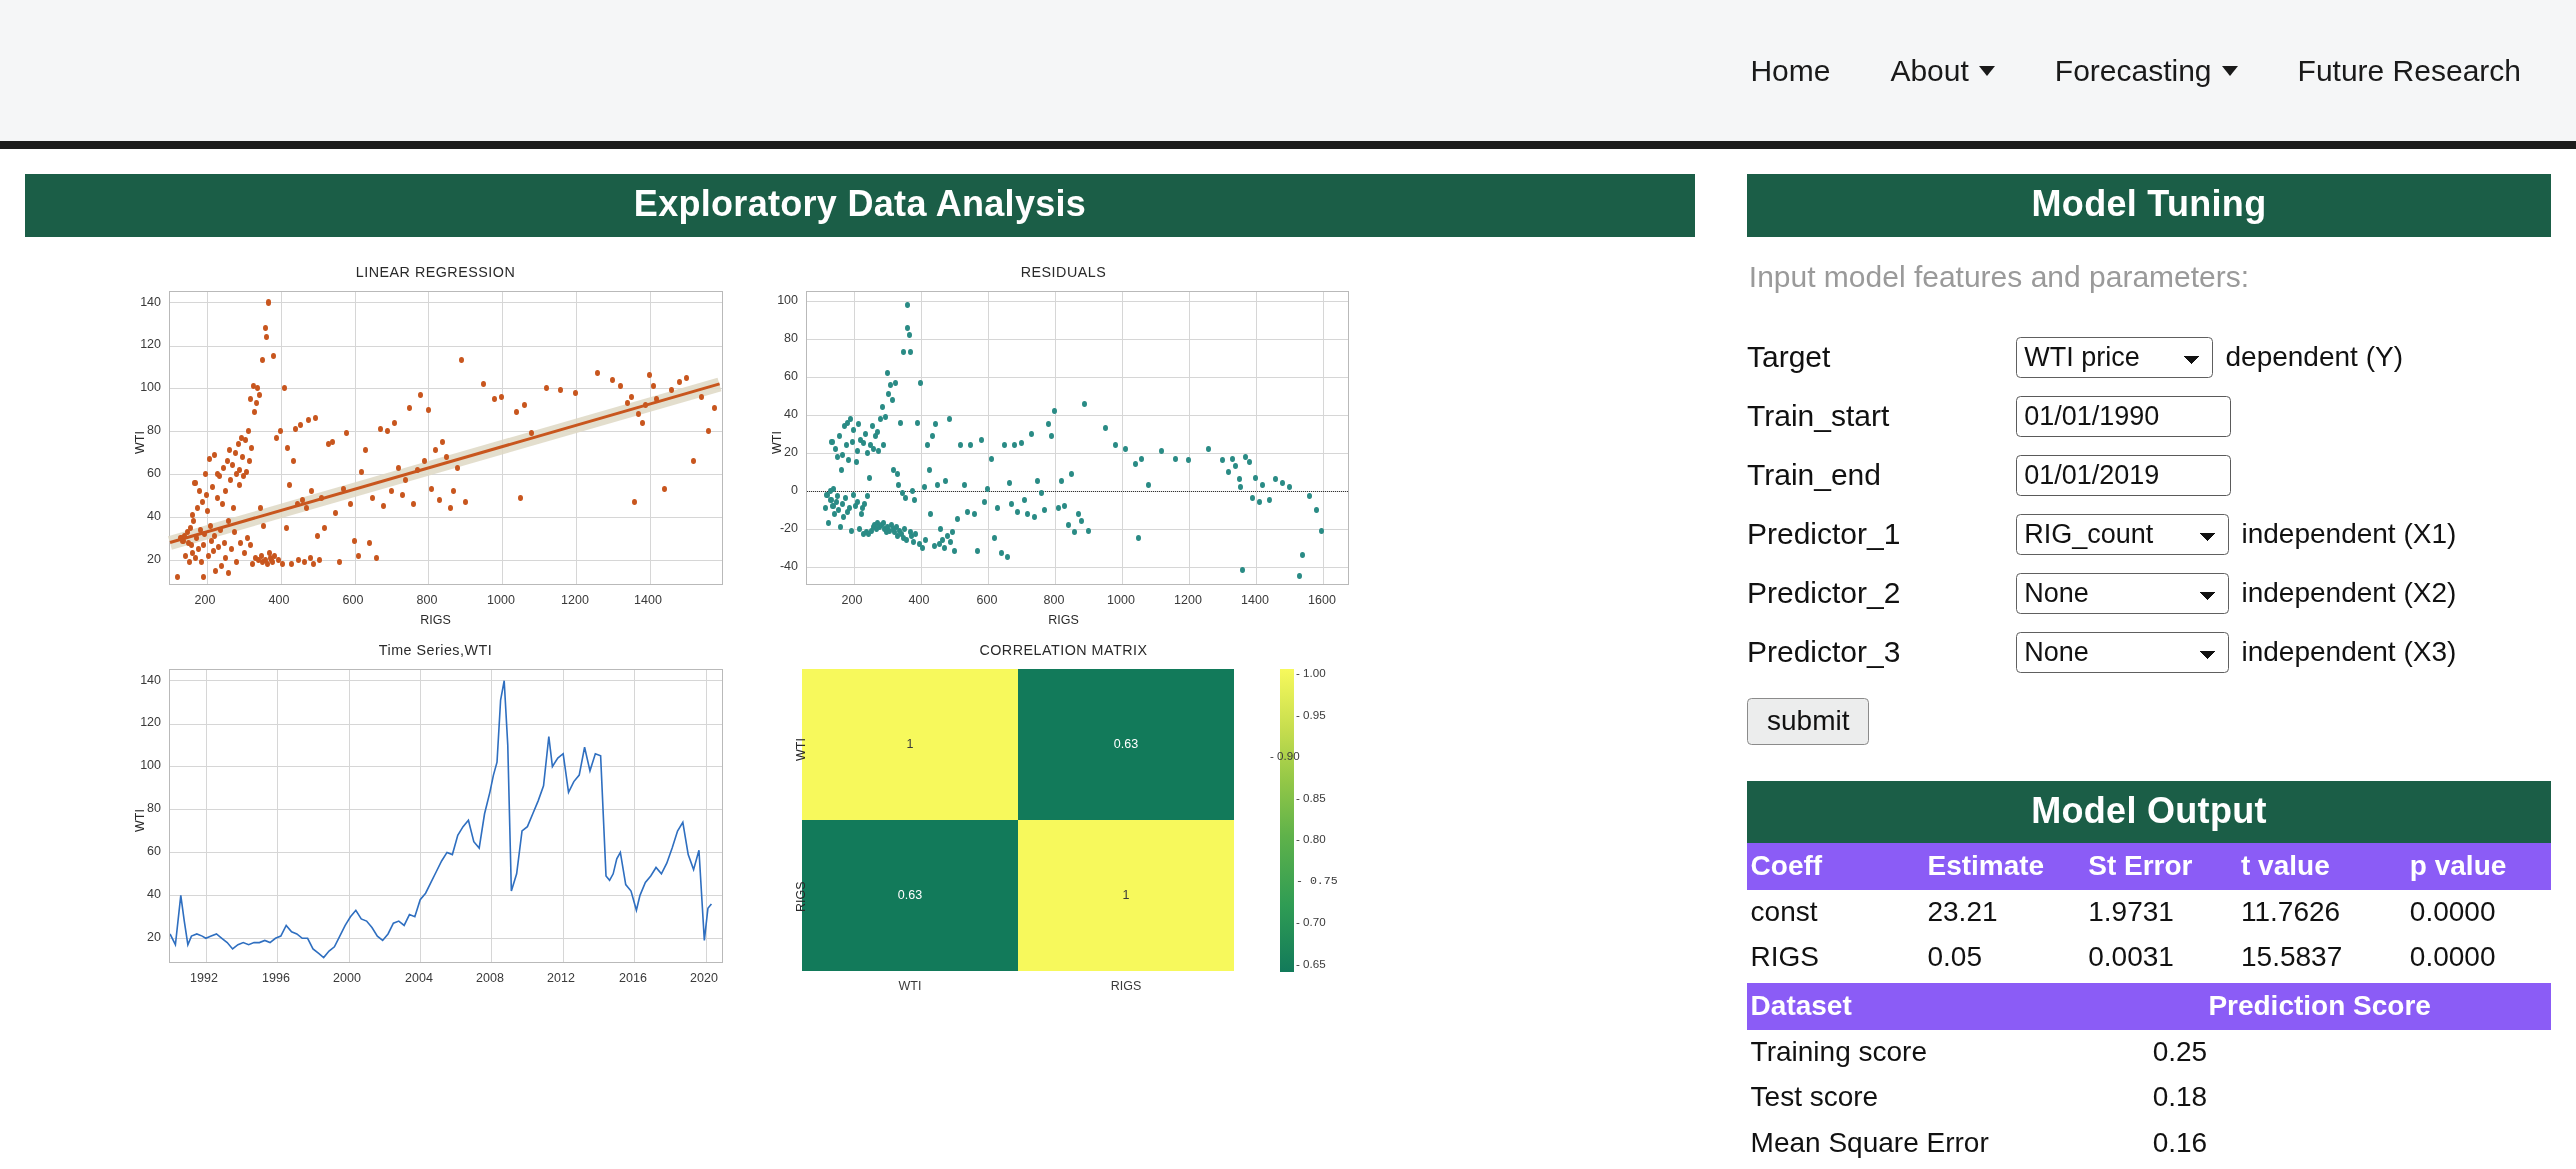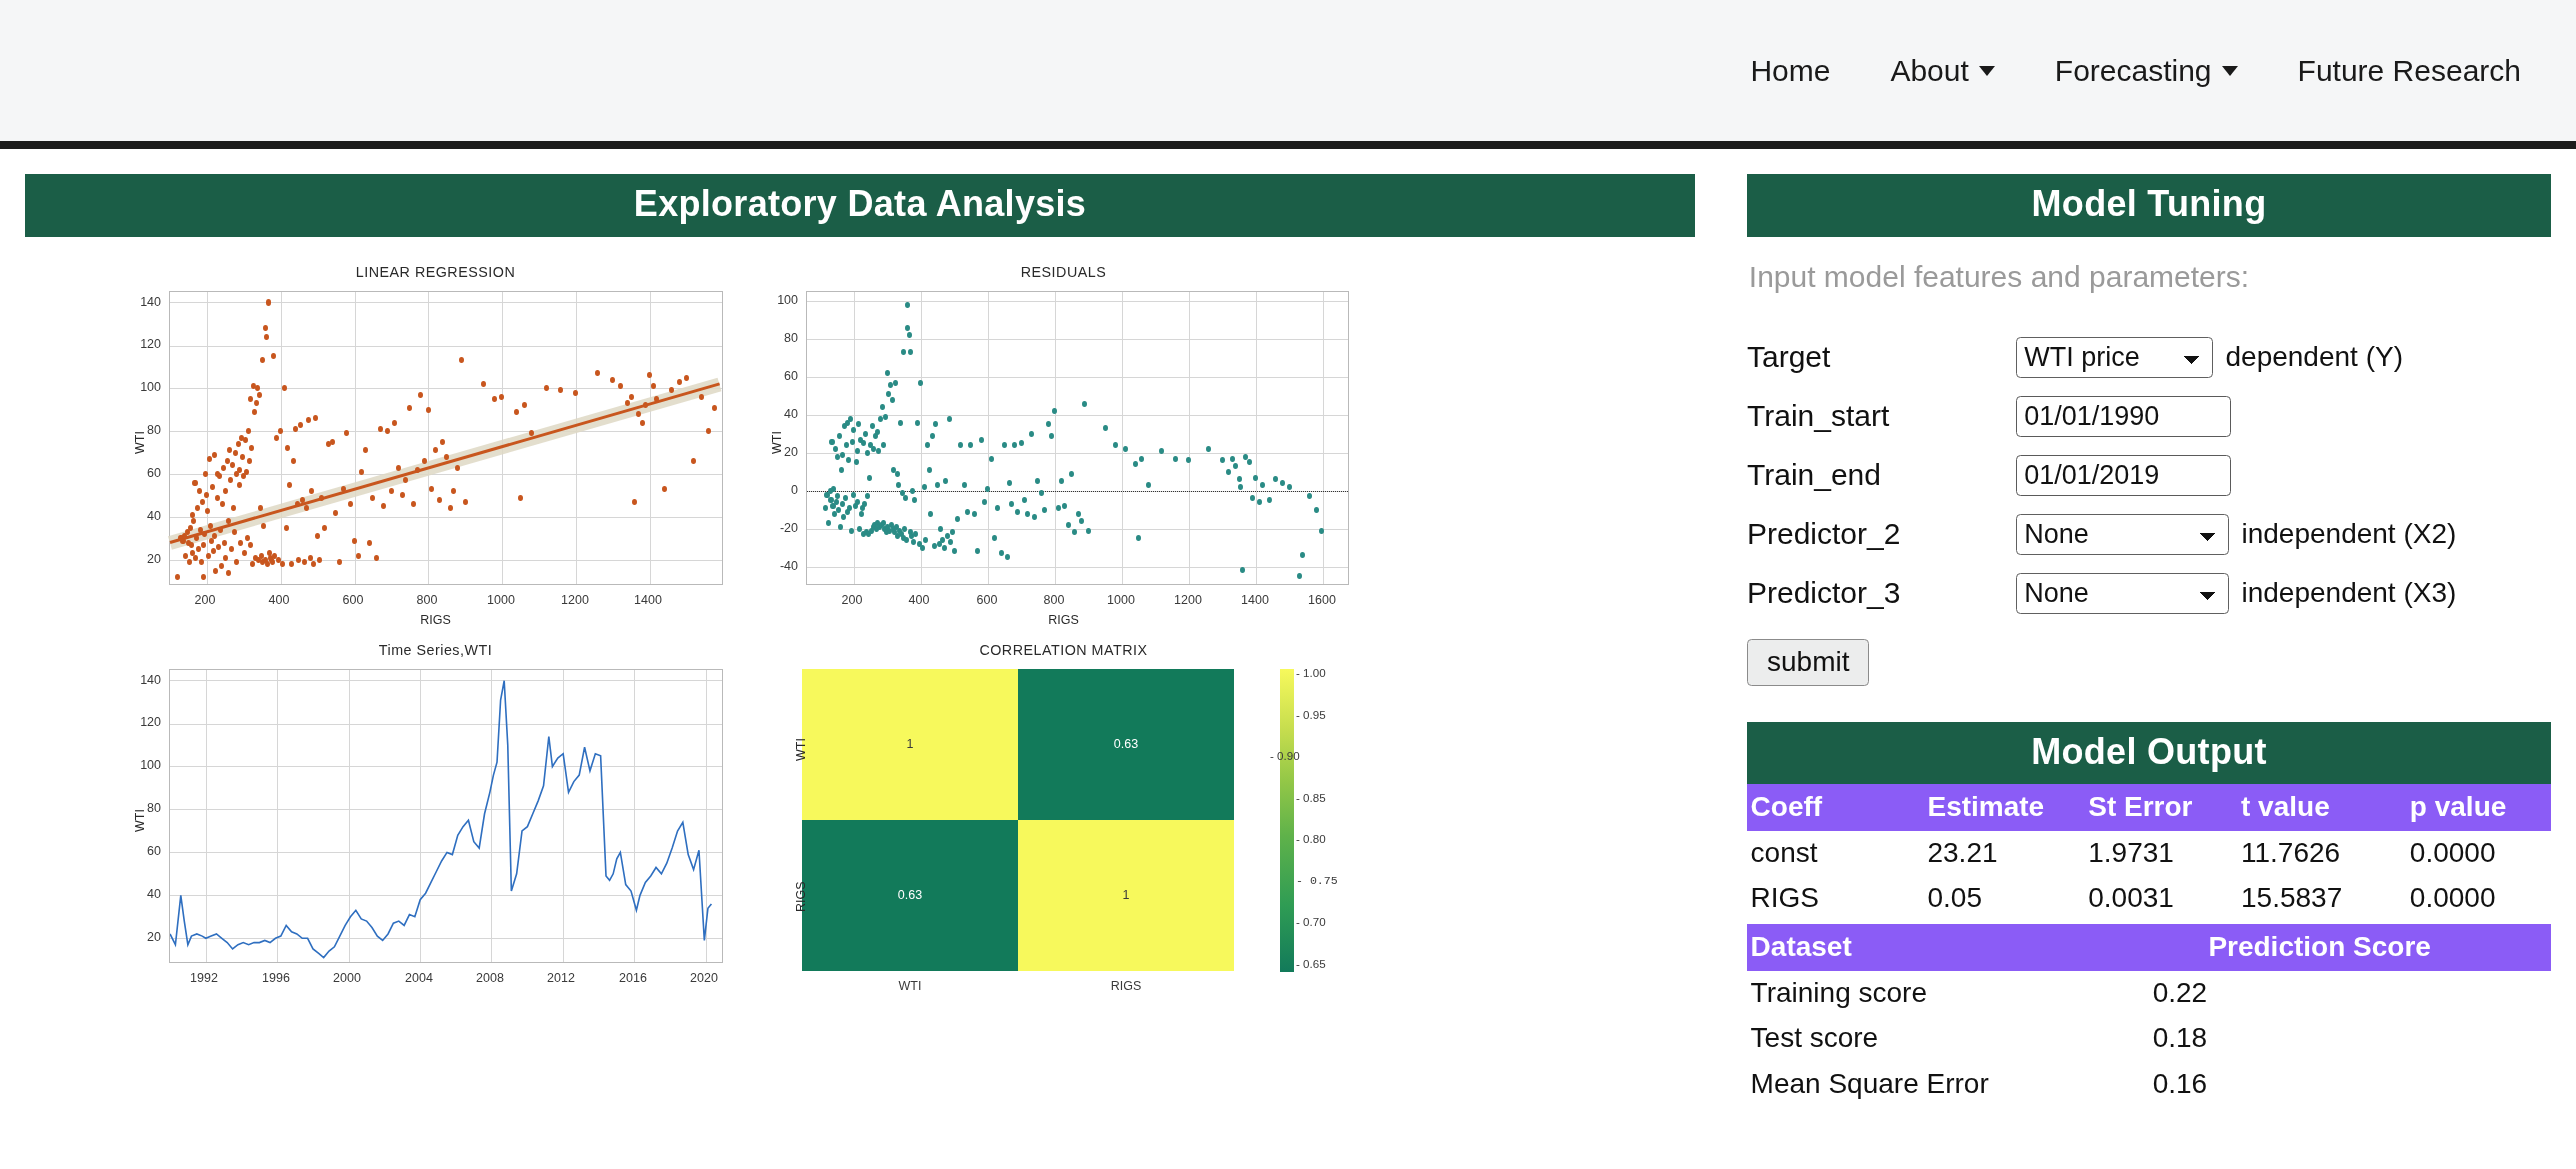--- a/index.html
+++ b/index.html
@@ -720,20 +720,25 @@
       </div>
       <div class="form-row">
         <div class="form-label">Train_start</div>
         <div class="ctrl-wrap" style="width:215px;flex:0 0 215px;"><input class="ctrl" value="01/01/1990" style=""></div>
       </div>
       <div class="form-row">
         <div class="form-label">Train_end</div>
         <div class="ctrl-wrap" style="width:215px;flex:0 0 215px;"><input class="ctrl" value="01/01/2019" style=""></div>
       </div>
       <div class="form-row">
+        <div class="form-label">Predictor_1</div>
+        <div class="ctrl-wrap" style="width:213px;flex:0 0 213px;"><select class="ctrl"><option>RIG_count</option></select></div>
+        <div class="hint">independent (X1)</div>
+      </div>
+      <div class="form-row">
         <div class="form-label">Predictor_2</div>
         <div class="ctrl-wrap" style="width:213px;flex:0 0 213px;"><select class="ctrl"><option>None</option></select></div>
         <div class="hint">independent (X2)</div>
       </div>
       <div class="form-row">
         <div class="form-label">Predictor_3</div>
         <div class="ctrl-wrap" style="width:213px;flex:0 0 213px;"><select class="ctrl"><option>None</option></select></div>
         <div class="hint">independent (X3)</div>
       </div>
       <button id="submit-btn">submit</button>
@@ -782,21 +787,21 @@
           </colgroup>
         <thead>
             <tr>
           <th>Dataset</th>
           <th style="text-align:center;">Prediction Score</th>
         </tr>
           </thead>
         <tbody>
           <tr>
             <td>Training score</td>
-            <td style="padding-left:68px;">0.22</td>
+            <td style="padding-left:68px;">0.25</td>
           </tr>
           <tr>
             <td>Test score</td>
             <td style="padding-left:68px;">0.18</td>
           </tr>
           <tr>
             <td>Mean Square Error</td>
             <td style="padding-left:68px;">0.16</td>
           </tr>
         </tbody>

